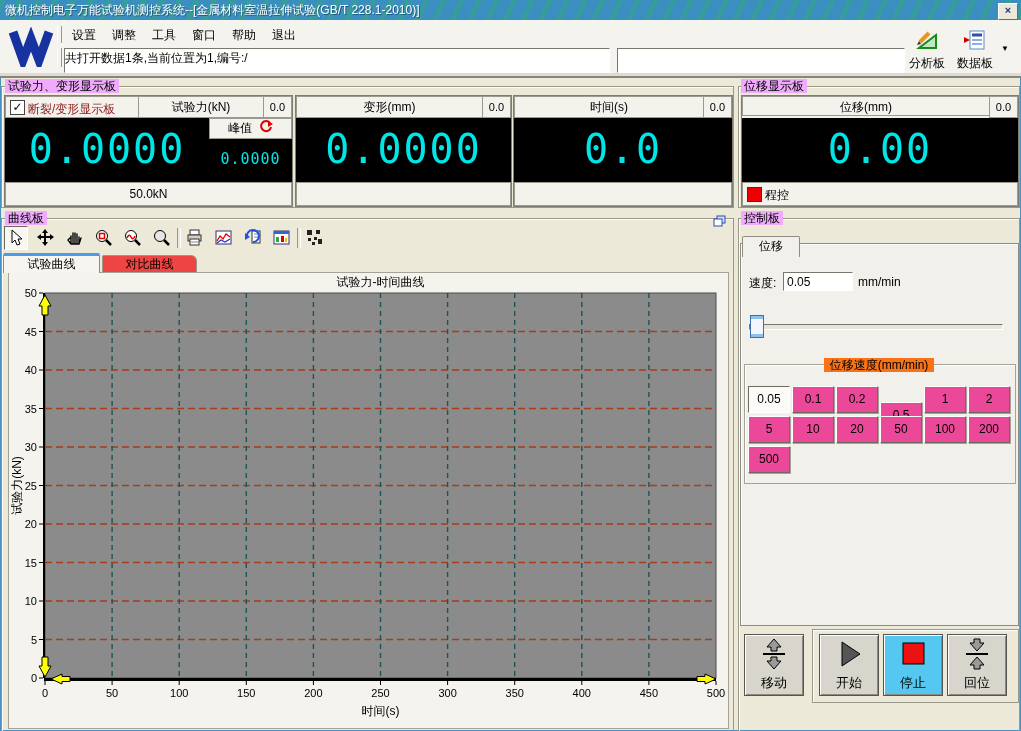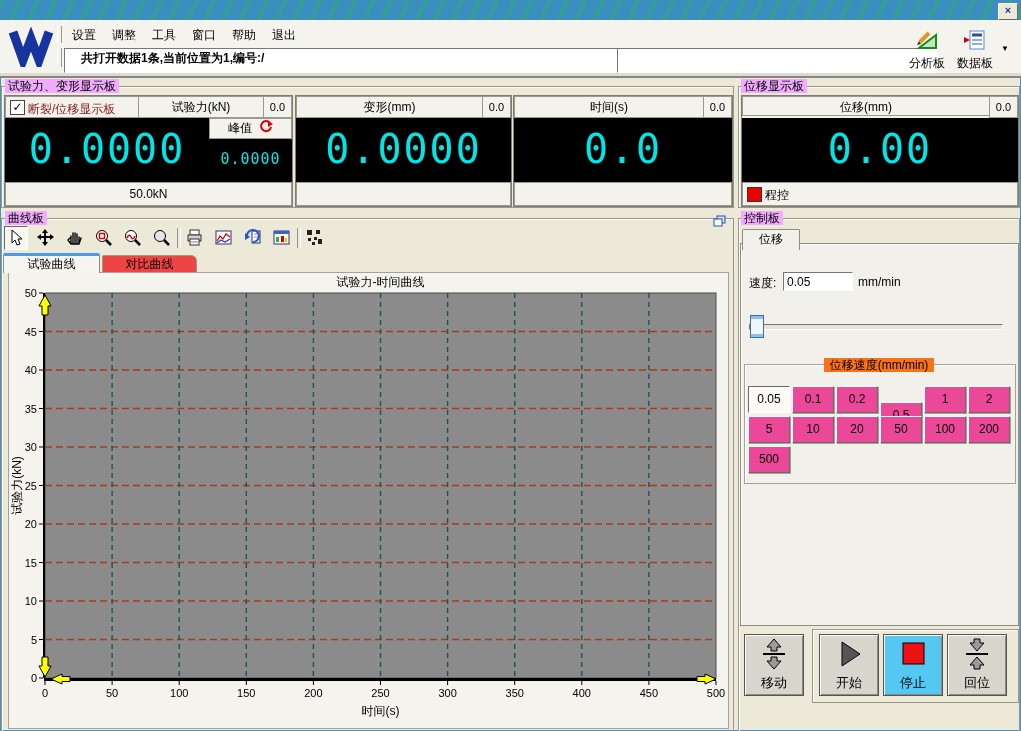--- a/index.html
+++ b/index.html
@@ -14,21 +14,21 @@
   .titletext{position:absolute;left:5px;top:0;text-shadow:1px 1px 0 #235a76;white-space:nowrap;}
   .closebtn{position:absolute;left:998px;top:3px;width:18px;height:15px;background:#ece9d8;
     border:1px solid;border-color:#fff #6d6a60 #6d6a60 #fff;color:#25318c;font-weight:bold;
     font-size:11px;line-height:13px;text-align:center;cursor:default;}
   
   .header{position:absolute;left:0;top:20px;width:1021px;height:56px;background:#f4f3ee;
     border-bottom:2px solid #88867c;box-shadow:inset 0 -3px 0 #dedbd2;}
   .menuitem{display:inline-block;padding:2px 8px;cursor:default;}
   .gripper{position:absolute;width:3px;border-left:1px solid #fff;border-right:1px solid #9a978c;}
   .sunkenbox{position:absolute;height:19px;background:#fff;border:1px solid;
-    border-color:#7a786e #fff #fff #7a786e;padding:2px 16px;line-height:15px;white-space:nowrap;overflow:hidden;font-weight:bold;}
+    border-color:#7a786e #fff #fff #7a786e;padding:2px 0;line-height:15px;white-space:nowrap;overflow:hidden;}
   .hdrbtn{position:absolute;width:48px;height:42px;text-align:center;cursor:default;}
   .hdrbtn .lbl{display:block;margin-top:2px;}
   
   .group{position:absolute;border:1px solid #9a978b;box-shadow:inset 1px 1px 0 rgba(255,255,255,.85);}
   .gcap{position:absolute;background:#f0abfc;padding:0 3px;line-height:14px;z-index:3;}
   
   .dispbox{position:absolute;background:#f2f1ec;border:1px solid #7f7d72;}
   .cell{position:absolute;background:#f3f2ed;border:1px solid #9c9a8e;text-align:center;box-sizing:border-box;}
   .lcd{position:absolute;background:#000;color:#00e6e6;font-family:"DejaVu Sans Mono",monospace;
        text-align:center;letter-spacing:2px;}
@@ -40,21 +40,21 @@
   .tsep{position:absolute;top:228px;width:2px;height:20px;border-left:1px solid #9a978c;border-right:1px solid #fff;}
   
   .tab{position:absolute;text-align:center;cursor:default;box-sizing:border-box;}
   .tab.active{background:#f6f5f0;border:1px solid #8f8d82;border-bottom:none;
      border-top:3px solid #4c9be8;border-radius:2px 2px 0 0;z-index:2;}
   .tab.inactive{background:#ef4444;border:1px solid #9a9788;border-bottom:none;border-radius:2px 6px 0 0;}
   
   .chartpanel{position:absolute;left:8px;top:272px;width:721px;height:457px;background:#f4f3ee;
      border:1px solid #a5a298;box-sizing:border-box;}
   
-  .ctab{position:absolute;left:742px;top:229px;width:56px;height:20px;background:#f1f0ea;
+  .ctab{position:absolute;left:742px;top:236px;width:56px;height:20px;background:#f1f0ea;
      border:1px solid #8f8d82;border-bottom:none;border-radius:2px 2px 0 0;text-align:center;line-height:18px;z-index:2;}
   .tabpage{position:absolute;left:740px;top:243px;width:277px;height:381px;background:#f1f0ea;
      border:1px solid #8f8d82;box-shadow:inset 1px 1px 0 #fff;}
   .spdbtn{position:absolute;width:42px;height:27px;background:#ec4899;border:1px solid;
      border-color:#fff #6d6a60 #6d6a60 #fff;box-shadow:1px 1px 0 #a5a298;
      text-align:center;line-height:25px;cursor:default;box-sizing:border-box;}
   .spdbtn.sel{background:#fbfaf6;border-color:#6d6a60 #fff #fff #6d6a60;box-shadow:none;}
   .bigbtn{position:absolute;width:60px;height:62px;background:#d8d5cc;border:1px solid #555;
      box-shadow:inset 1px 1px 0 #fff, inset -1px -1px 0 #8c8a80;text-align:center;cursor:default;box-sizing:border-box;}
   .bigbtn .blbl{display:block;font-size:13px;margin-top:1px;}
@@ -71,20 +71,21 @@
   .speedcap span{background:#f97316;padding:0 6px;}
   .redbox{position:absolute;width:13px;height:13px;background:#ee0000;border:1px solid #333;}
   svg text{font-family:"Liberation Sans","DejaVu Sans",sans-serif;}
 </style>
 </head>
 <body>
 
 <div class="app">
 
   <div class="titlebar">
+    <span class="titletext">微机控制电子万能试验机测控系统--[金属材料室温拉伸试验(GB/T 228.1-2010)]</span>
     <div class="closebtn">
       <span>×</span>
     </div>
   </div>
 
   <div class="header">
     <svg width="46" height="40" style="position:absolute;left:8px;top:7px;">
       <path d="M5 5 L15 33 L23 12 L31 33 L41 5" stroke="#1733a0" stroke-width="9" fill="none"></path>
     </svg>
     <div class="gripper" style="left:57px;top:6px;height:17px;"></div>
@@ -113,21 +114,21 @@
     </div>
     <div style="position:absolute;left:1001px;top:24px;font-size:8px;">▼</div>
   </div>
 
   <span class="gcap" style="left:5px;top:79px;">试验力、变形显示板</span>
   <div class="group" style="left:1px;top:86px;width:731px;height:120px;"></div>
 
   <div class="dispbox" style="left:4px;top:95px;width:287px;height:110px;">
     <div class="cell" style="left:0;top:0;width:134px;height:22px;text-align:left;">
       <span class="chk" style="left:4px;top:3px;"><span>✓</span></span>
-      <span style="position:absolute;left:22px;top:4px;color:#8b1a1a;">断裂/位移显示板</span>
+      <span style="position:absolute;left:22px;top:4px;color:#8b1a1a;">断裂/变形显示板</span>
     </div>
     <div class="cell" style="left:133px;top:0;width:126px;height:22px;line-height:20px;">试验力(kN)</div>
     <div class="cell" style="left:258px;top:0;width:29px;height:22px;line-height:20px;font-size:11px;">0.0</div>
     <div class="lcd" style="left:0;top:22px;width:204px;height:64px;font-size:40px;line-height:62px;">0.0000</div>
     <div class="cell" style="left:204px;top:22px;width:83px;height:21px;line-height:19px;">
       <span>峰值</span>
       <svg width="14" height="14" style="vertical-align:-2px;margin-left:3px;">
         <path d="M11 3 A5 5 0 1 0 12 7" fill="none" stroke="#dd0000" stroke-width="2"></path>
         <polygon points="9,1 14,4 9,7" fill="#dd0000"></polygon>
       </svg>

